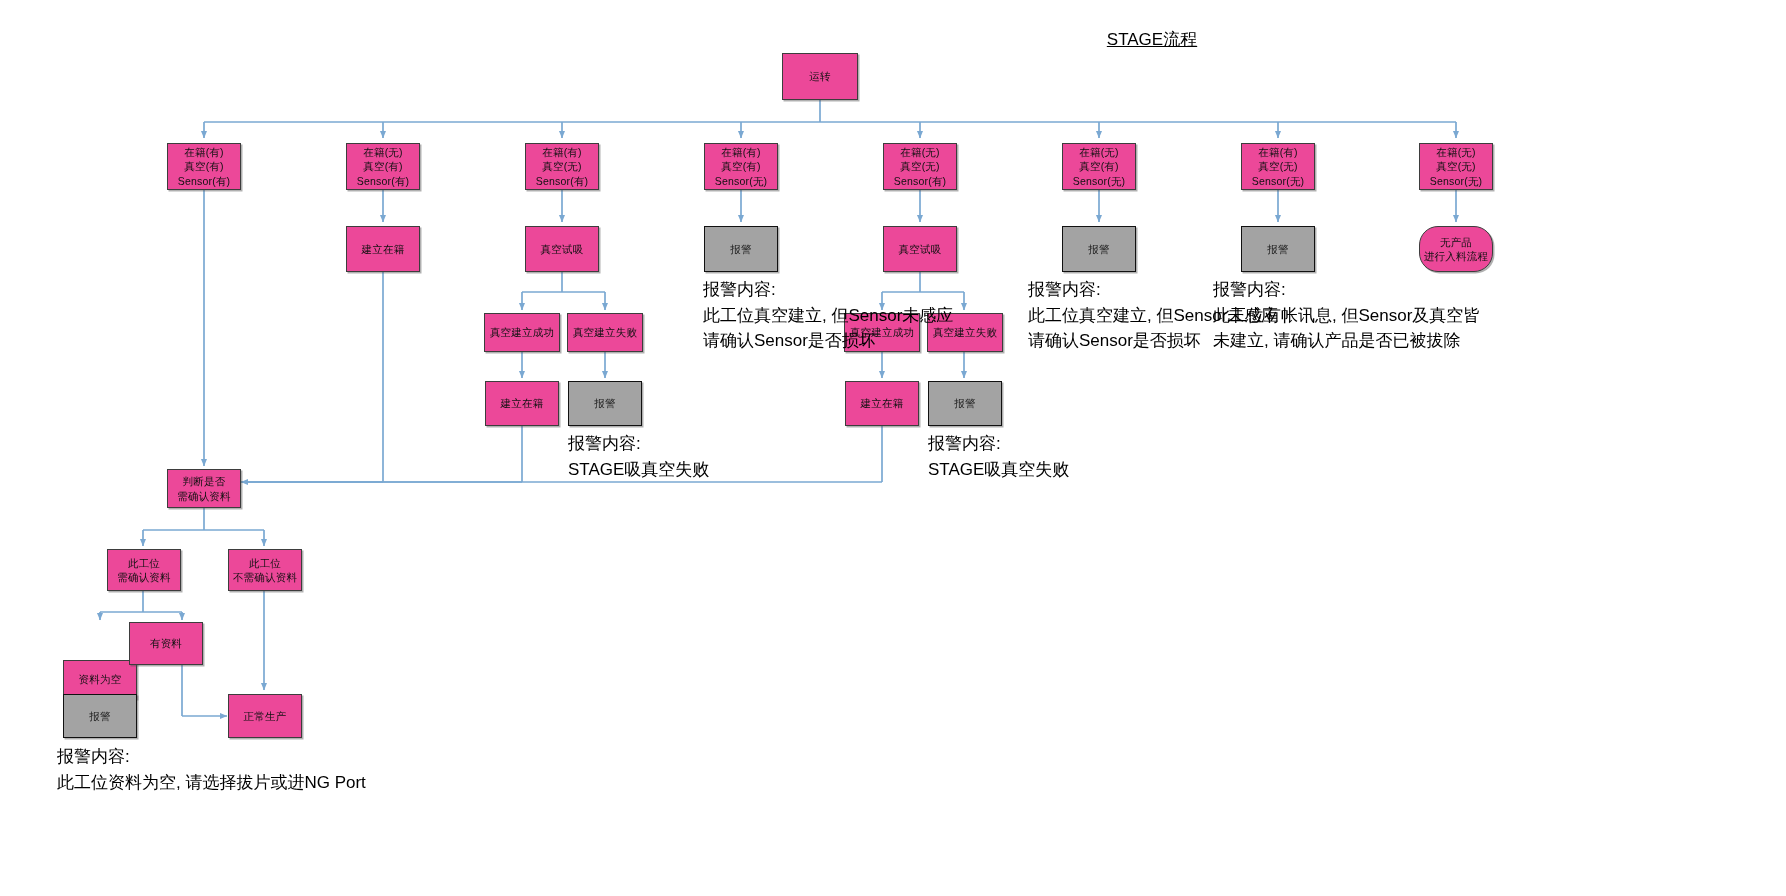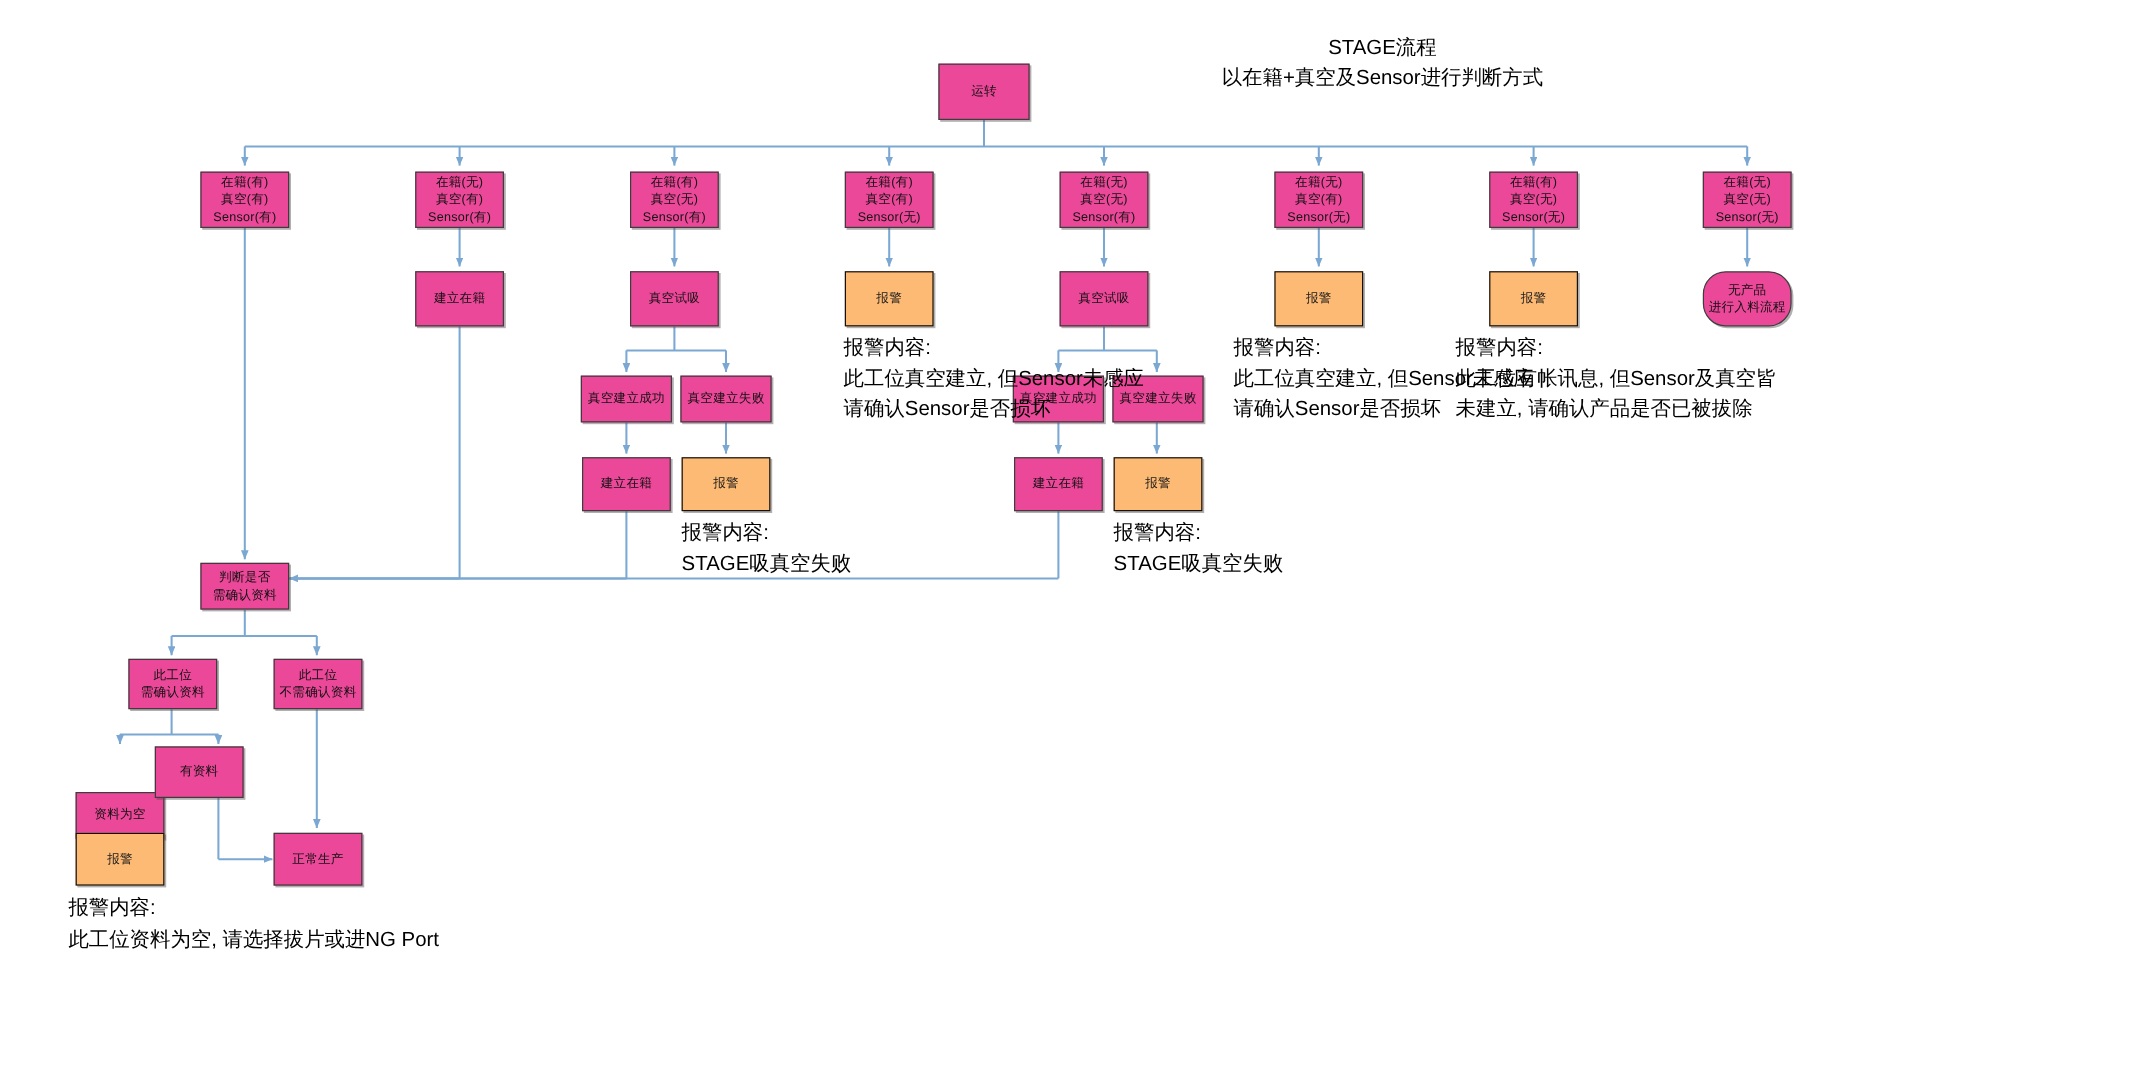--- a/index.html
+++ b/index.html
@@ -20,39 +20,40 @@
     width: 1786px;
     height: 896px;
   }
   .title {
     position: absolute;
     text-align: center;
     font-size: 17px;
     color: #000000;
     line-height: 1.45;
     white-space: nowrap;
+    text-decoration: underline;
   }
   .node {
     position: absolute;
     box-sizing: border-box;
     display: flex;
     align-items: center;
     justify-content: center;
     text-align: center;
     font-size: 10.5px;
     line-height: 1.35;
     color: #111111;
     border: 1.4px solid #3d3d3d;
     background: #ec4899;
     box-shadow: 1.5px 1.5px 0 rgba(80,80,80,0.45);
     white-space: pre-line;
     letter-spacing: 0.2px;
   }
   .node.alarm {
-    background: #fdba74;
+    background: #a3a3a3;
     border: 1.4px solid #111111;
     color: #1a1a1a;
     text-align: center;
   }
   .note {
     position: absolute;
     font-size: 17px;
     line-height: 1.5;
     color: #000000;
     white-space: pre-line;
@@ -138,21 +139,20 @@
 
     <line x1="182" y1="665" x2="182" y2="716"></line>
     <line x1="182" y1="716" x2="227" y2="716" marker-end="url(#arw)"></line>
 
     <line x1="264" y1="591" x2="264" y2="690" marker-end="url(#arw)"></line>
   </g>
 </svg>
 
 <div class="title" style="left:882px; top:28px; width:540px;">
   <div>STAGE流程</div>
-  <div>以在籍+真空及Sensor进行判断方式</div>
 </div>
 
 <div class="node" style="left:782px; top:53px; width:76px; height:47px;">运转</div>
 
 <div class="node" style="left:167px; top:143px; width:74px; height:47px;">在籍(有)
 真空(有)
 Sensor(有)</div>
 <div class="node" style="left:346px; top:143px; width:74px; height:47px;">在籍(无)
 真空(有)
 Sensor(有)</div>

